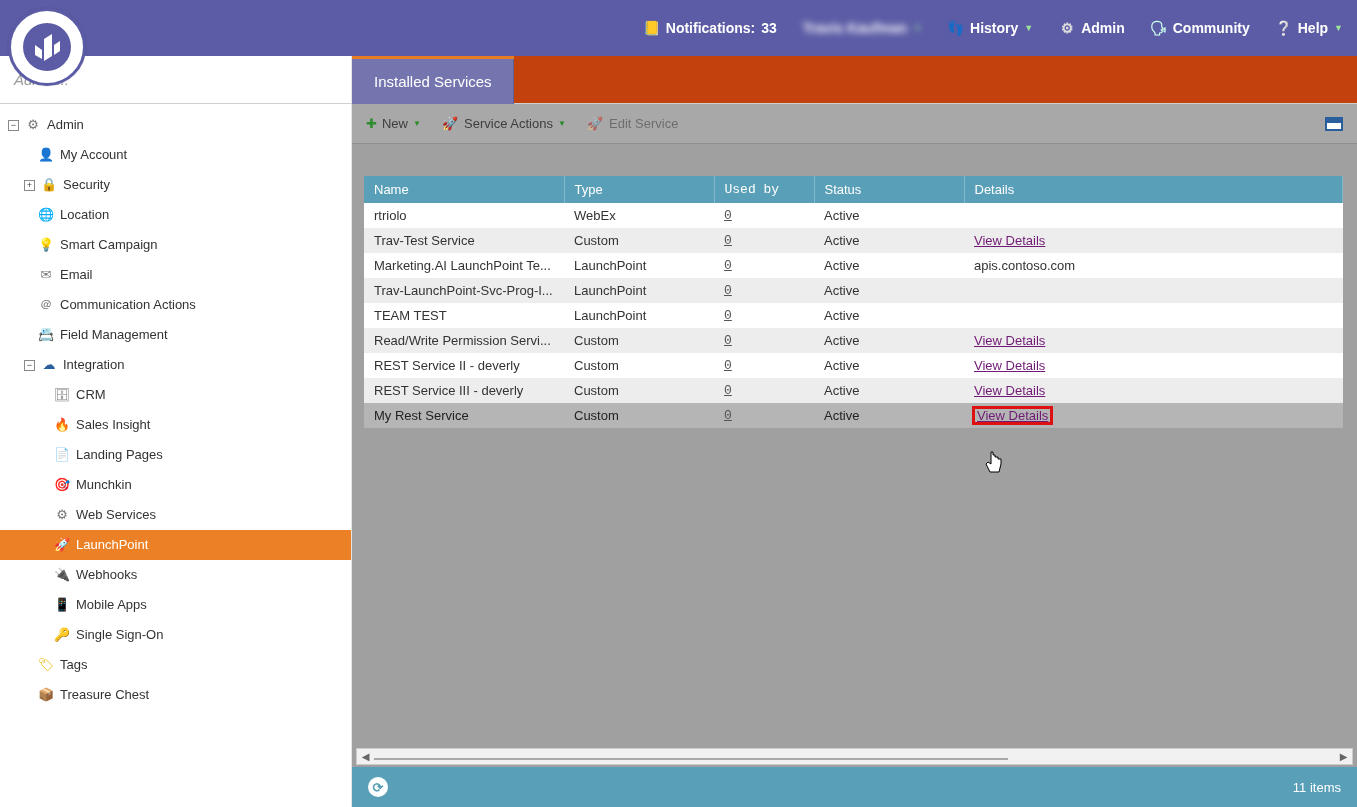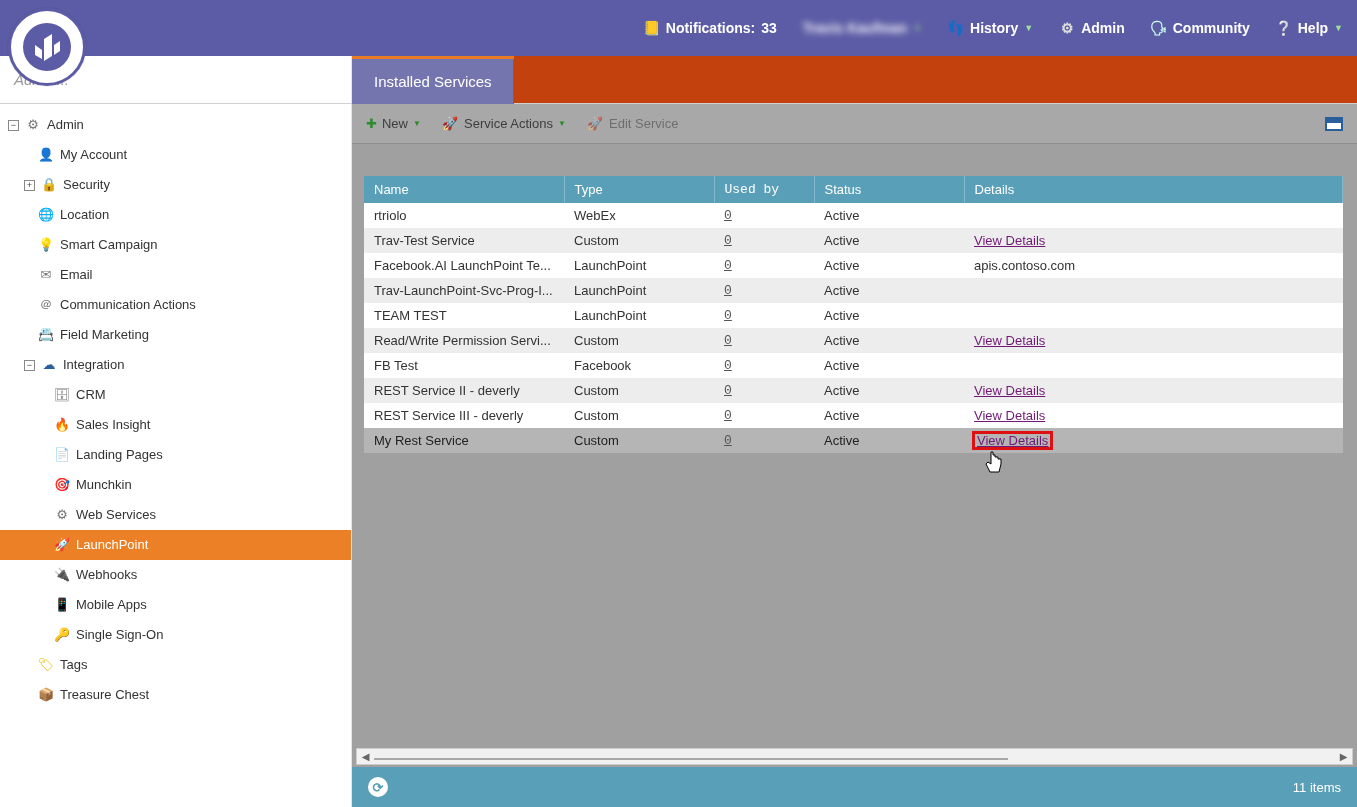--- a/index.html
+++ b/index.html
@@ -190,21 +190,21 @@
           <li>
               <div class="row" style="padding-left:38px">
             <span class="node-icon c-grey">＠</span>
             <span>Communication Actions</span>
               </div>
             </li>
 
           <li>
               <div class="row" style="padding-left:38px">
             <span class="node-icon c-grey">📇</span>
-            <span>Field Marketing</span>
+            <span>Field Management</span>
               </div>
             </li>
 
           <li>
               <div class="row" style="padding-left:24px">
             <span class="toggler">−</span>
             <span class="node-icon c-blue">☁</span>
             <span>Integration</span>
               </div>
             <ul>
@@ -324,21 +324,21 @@
               <td></td>
             </tr>
             <tr>
               <td class="col-name">Trav-Test Service</td>
               <td class="col-type">Custom</td>
               <td class="col-used"><span class="usedby">0</span></td>
               <td class="col-status">Active</td>
               <td><a>View Details</a></td>
             </tr>
             <tr>
-              <td class="col-name">Facebook.AI LaunchPoint Te...</td>
+              <td class="col-name">Marketing.AI LaunchPoint Te...</td>
               <td class="col-type">LaunchPoint</td>
               <td class="col-used"><span class="usedby">0</span></td>
               <td class="col-status">Active</td>
               <td>apis.contoso.com</td>
             </tr>
             <tr>
               <td class="col-name">Trav-LaunchPoint-Svc-Prog-I...</td>
               <td class="col-type">LaunchPoint</td>
               <td class="col-used"><span class="usedby">0</span></td>
               <td class="col-status">Active</td>
@@ -350,27 +350,20 @@
               <td class="col-used"><span class="usedby">0</span></td>
               <td class="col-status">Active</td>
               <td></td>
             </tr>
             <tr>
               <td class="col-name">Read/Write Permission Servi...</td>
               <td class="col-type">Custom</td>
               <td class="col-used"><span class="usedby">0</span></td>
               <td class="col-status">Active</td>
               <td><a>View Details</a></td>
-            </tr>
-            <tr>
-              <td class="col-name">FB Test</td>
-              <td class="col-type">Facebook</td>
-              <td class="col-used"><span class="usedby">0</span></td>
-              <td class="col-status">Active</td>
-              <td></td>
             </tr>
             <tr>
               <td class="col-name">REST Service II - deverly</td>
               <td class="col-type">Custom</td>
               <td class="col-used"><span class="usedby">0</span></td>
               <td class="col-status">Active</td>
               <td><a>View Details</a></td>
             </tr>
             <tr>
               <td class="col-name">REST Service III - deverly</td>

